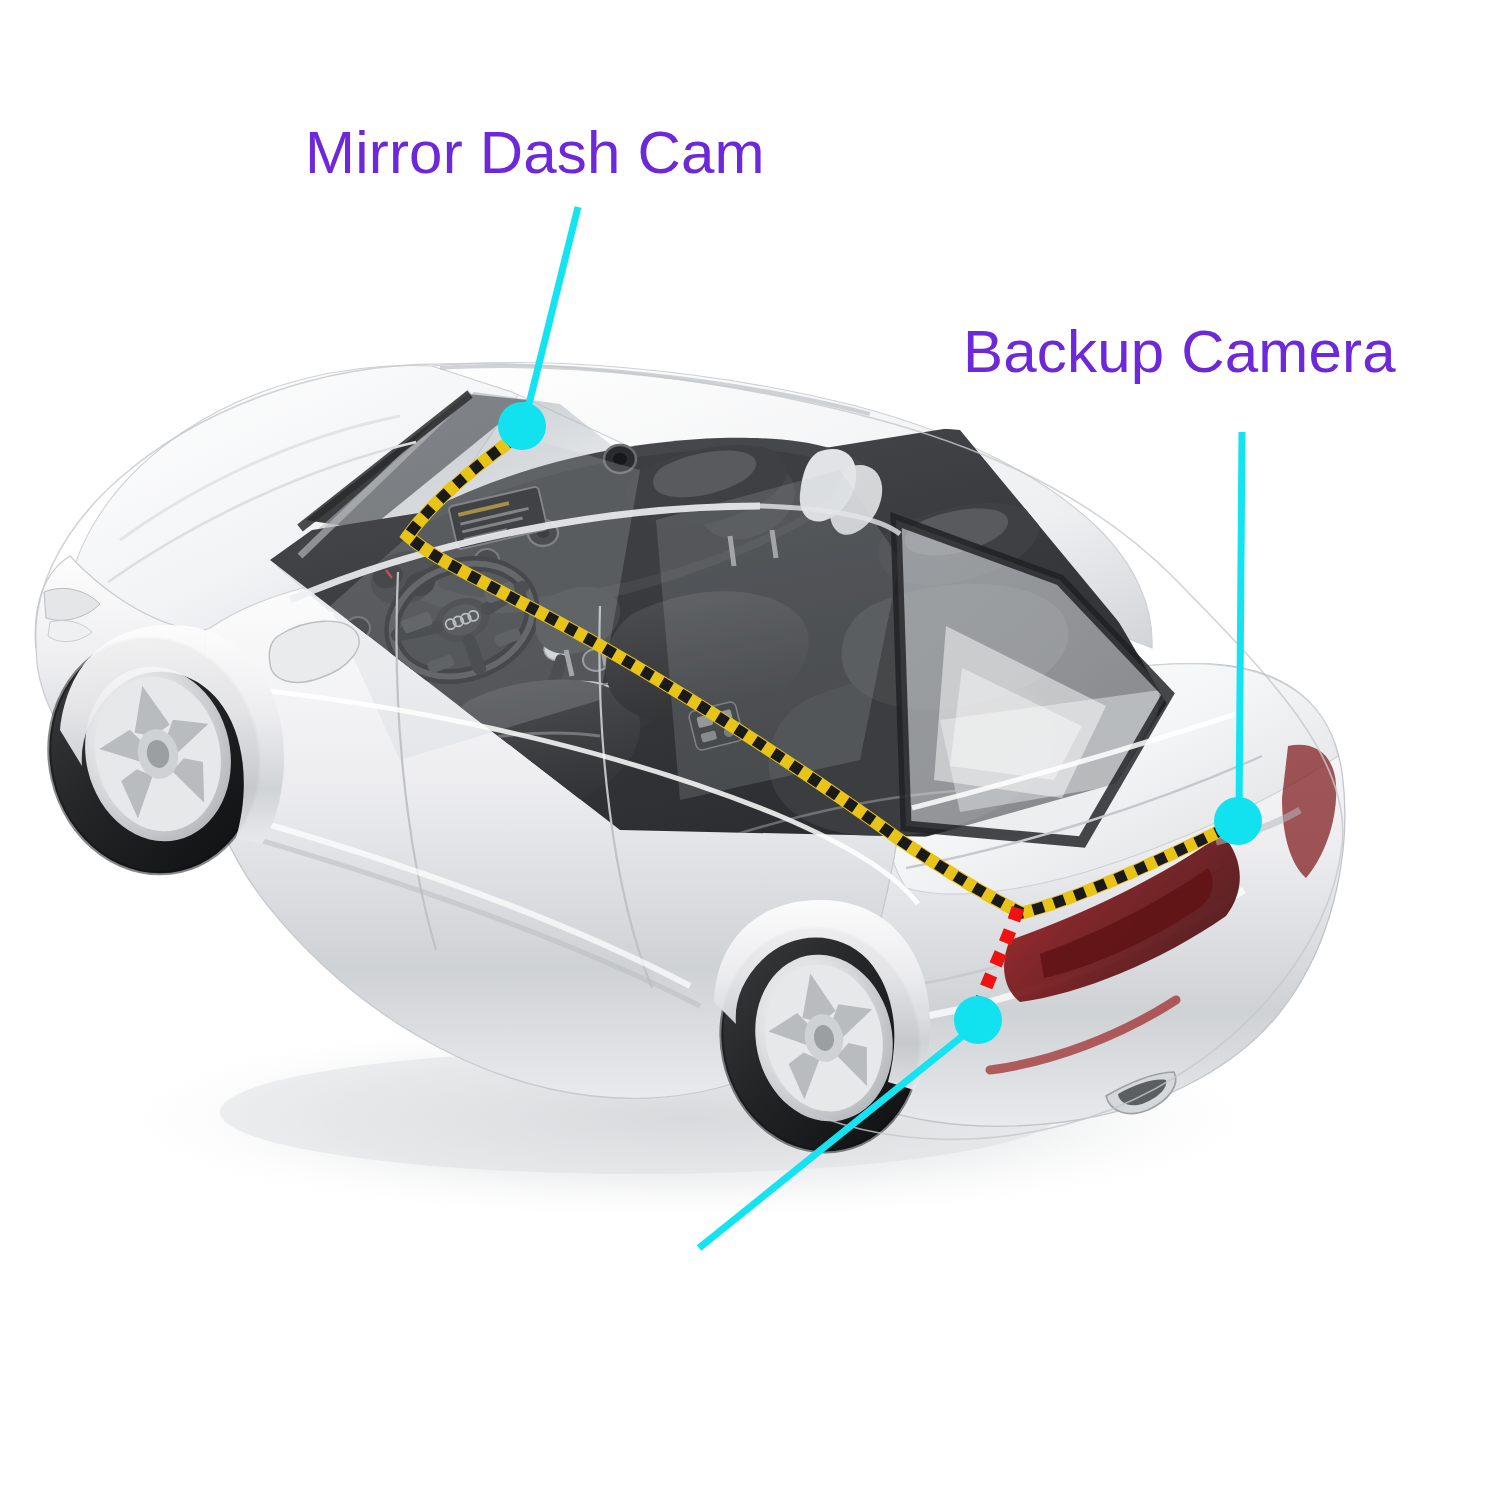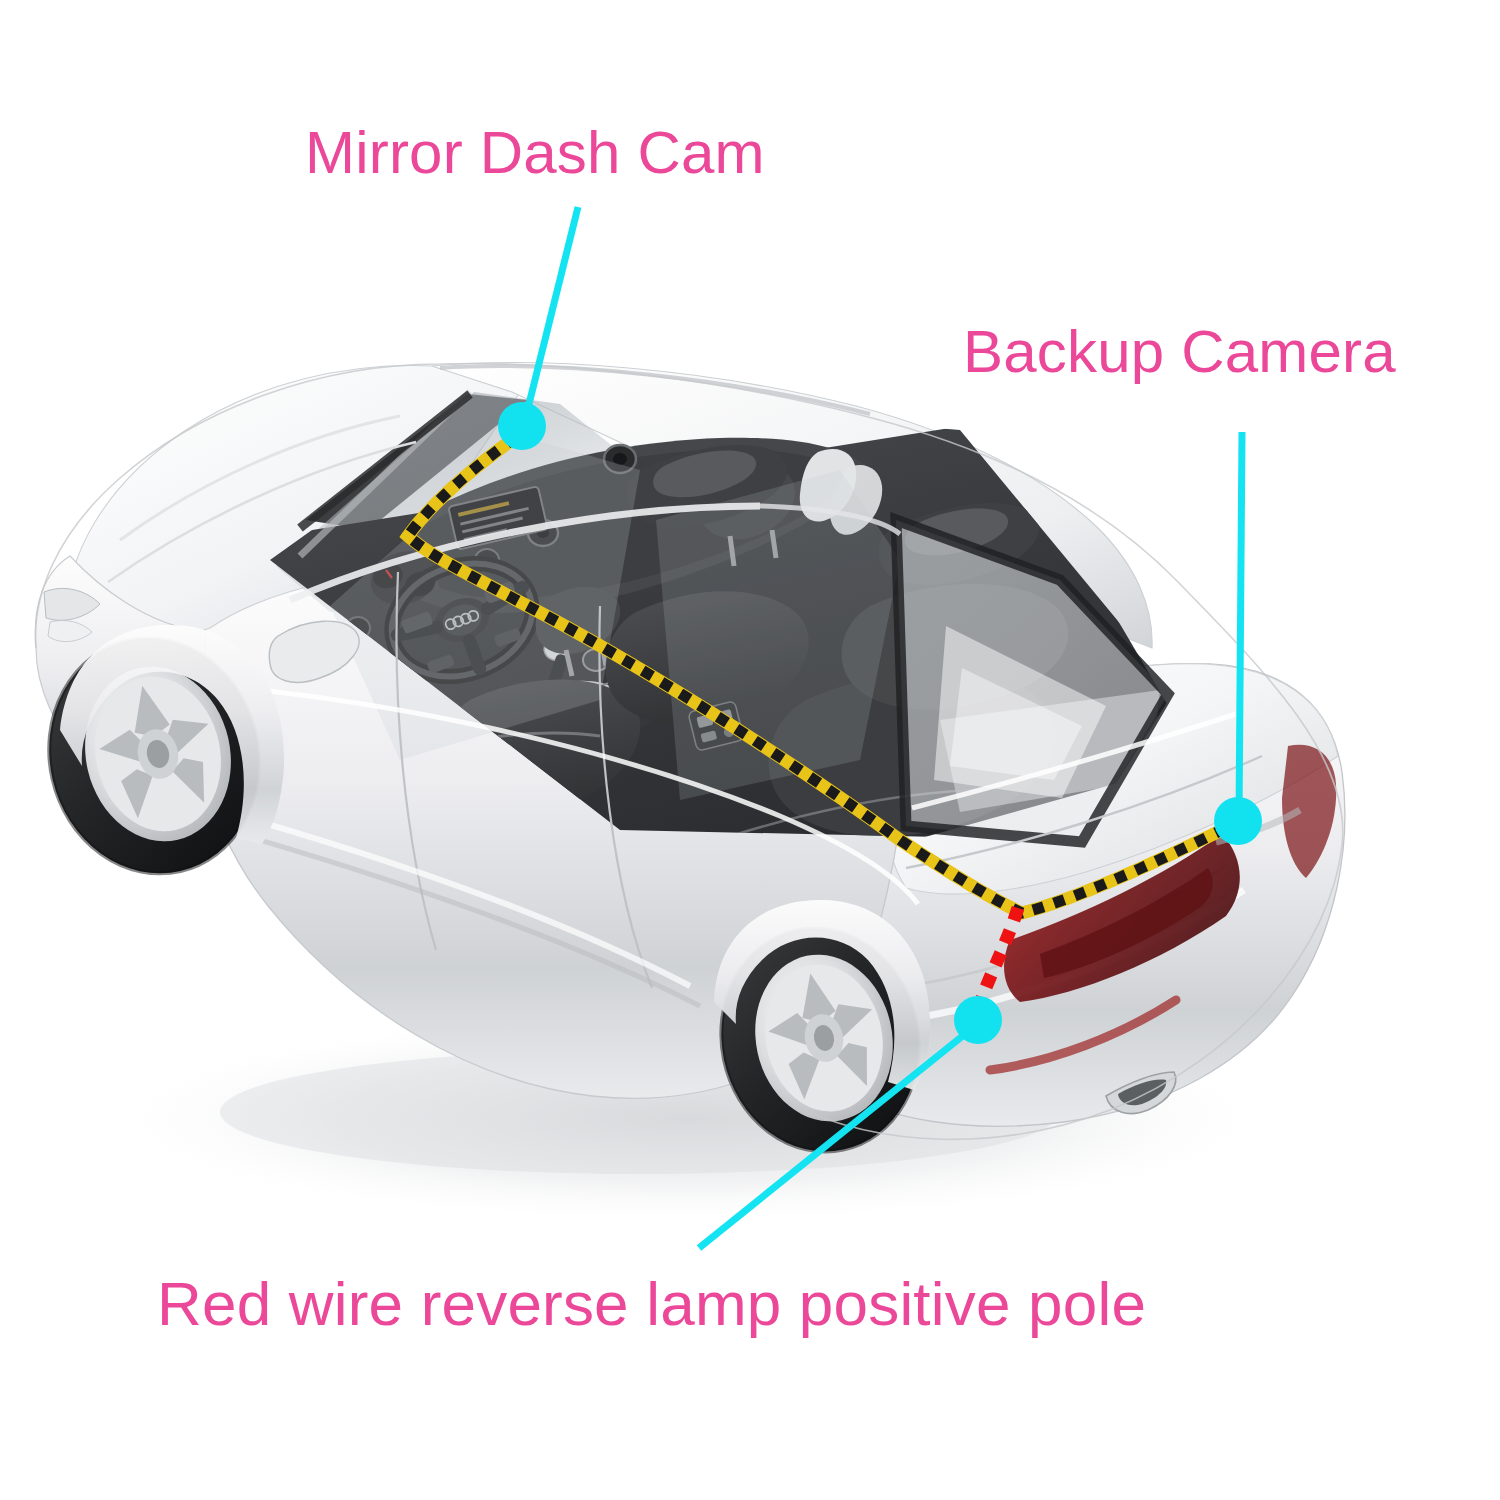--- a/index.html
+++ b/index.html
@@ -19,21 +19,21 @@
   #diagram-root {
     position: absolute;
     inset: 0;
     width: 1500px;
     height: 1500px;
     background: #ffffff;
   }
 
   .label {
     position: absolute;
-    color: #ec4899;
+    color: #6d28d9;
     font-family: "Liberation Sans", "DejaVu Sans", sans-serif;
     font-weight: 400;
     white-space: nowrap;
     letter-spacing: 0.2px;
     text-align: center;
   }
 
   #label-dashcam {
     left: 305px;
     top: 118px;
@@ -401,15 +401,14 @@
         <circle cx="522" cy="426" r="24" fill="#12E2F0"></circle>
         <circle cx="1238" cy="821" r="24" fill="#12E2F0"></circle>
         <circle cx="978" cy="1020" r="24" fill="#12E2F0"></circle>
       </g>
   </svg>
 
   <div class="label" id="label-dashcam">Mirror Dash Cam</div>
 
   <div class="label" id="label-backup">Backup Camera</div>
 
-  <div class="label" id="label-redwire">Red wire reverse lamp positive pole</div>
 
 </div>
 
 </body></html>

